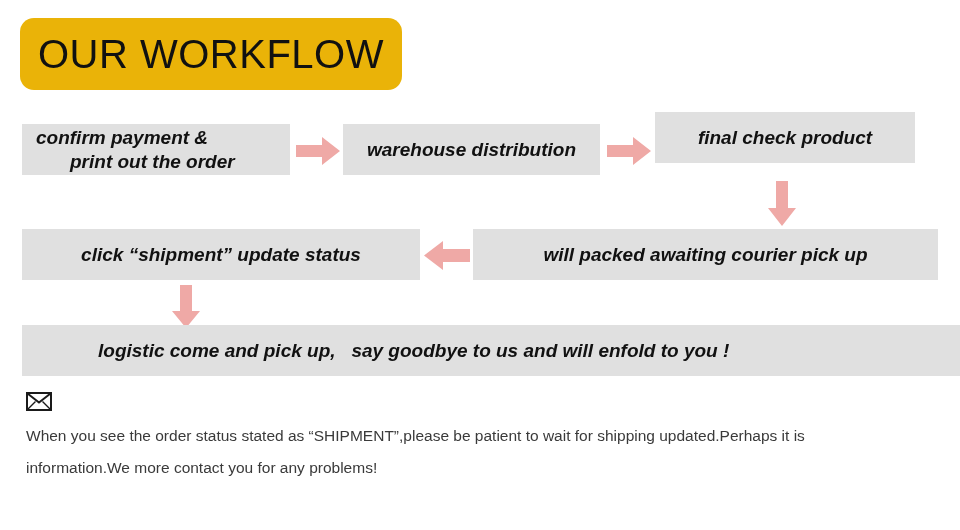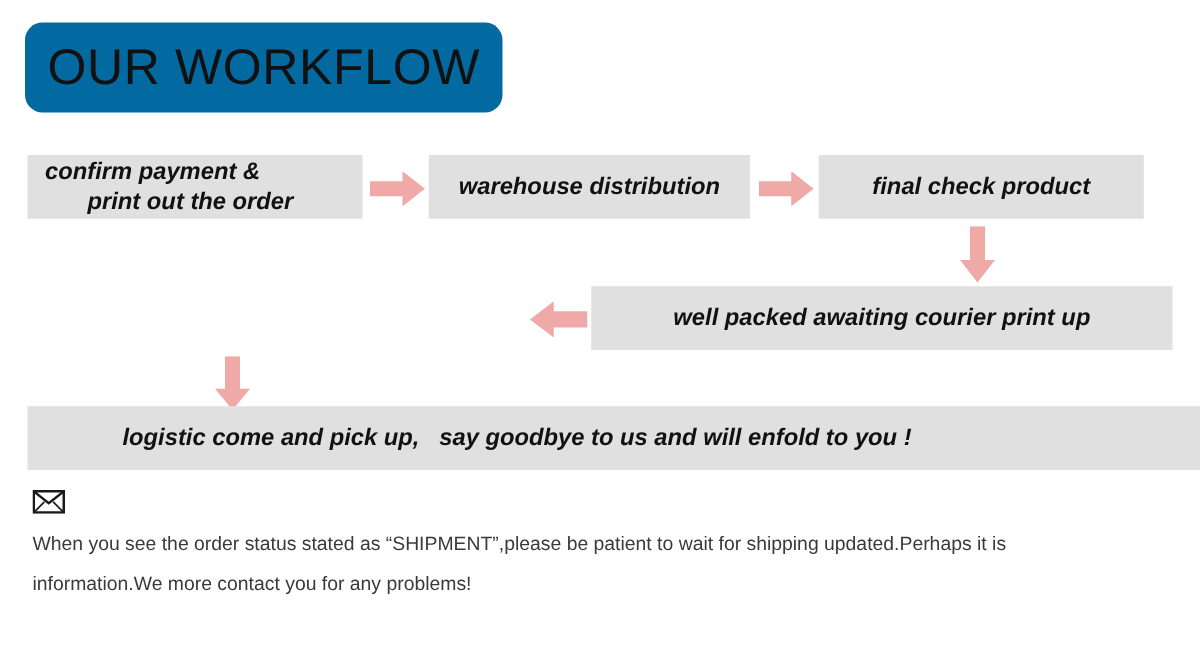--- a/index.html
+++ b/index.html
@@ -23,21 +23,21 @@
     height: 530px;
   }
 
   
   .banner {
     position: absolute;
     left: 20px;
     top: 18px;
     width: 382px;
     height: 72px;
-    background: #0369a1;
+    background: #eab308;
     border-radius: 14px;
     display: flex;
     align-items: center;
     justify-content: center;
   }
   .banner-text {
     font-family: "Liberation Sans", sans-serif;
     font-size: 40px;
     font-weight: 400;
     letter-spacing: 0.5px;
@@ -70,21 +70,21 @@
     justify-content: flex-start;
   }
   #box-confirm-payment .box-text { text-align: left; }
   #box-confirm-payment .line2 { padding-left: 34px; display: block; }
 
   #box-warehouse-distribution {
     left: 343px; top: 124px; width: 257px; height: 51px;
     justify-content: center;
   }
   #box-final-check {
-    left: 655px; top: 124px; width: 260px; height: 51px;
+    left: 655px; top: 112px; width: 260px; height: 51px;
     justify-content: center;
   }
 
   
   #box-click-shipment {
     left: 22px; top: 229px; width: 398px; height: 51px;
     justify-content: center;
   }
   #box-well-packed {
     left: 473px; top: 229px; width: 465px; height: 51px;
@@ -163,29 +163,32 @@
   <div class="box" id="box-final-check">
     <span class="box-text">final check product</span>
   </div>
 
   <div class="arrow" id="arrow-down-1">
     <svg width="28" height="45" viewBox="0 0 28 45" xmlns="http://www.w3.org/2000/svg">
       <polygon points="8,0 20,0 20,27 28,27 14,45 0,27 8,27" fill="#EFA9A6"></polygon>
     </svg>
   </div>
 
+  <div class="box" id="box-click-shipment">
+    <span class="box-text">click “shipment” update status</span>
+  </div>
 
   <div class="arrow" id="arrow-left-1">
     <svg width="46" height="29" viewBox="0 0 46 29" xmlns="http://www.w3.org/2000/svg">
       <polygon points="46,8 19,8 19,0 0,14.5 19,29 19,21 46,21" fill="#EFA9A6"></polygon>
     </svg>
   </div>
 
   <div class="box" id="box-well-packed">
-    <span class="box-text">well packed awaiting courier print up</span>
+    <span class="box-text">will packed awaiting courier pick up</span>
   </div>
 
   <div class="arrow" id="arrow-down-2">
     <svg width="28" height="43" viewBox="0 0 28 43" xmlns="http://www.w3.org/2000/svg">
       <polygon points="8,0 20,0 20,26 28,26 14,43 0,26 8,26" fill="#EFA9A6"></polygon>
     </svg>
   </div>
 
   <div class="box" id="box-logistic-pickup">
     <span class="box-text">logistic come and pick up,   say goodbye to us and will enfold to you !</span>

